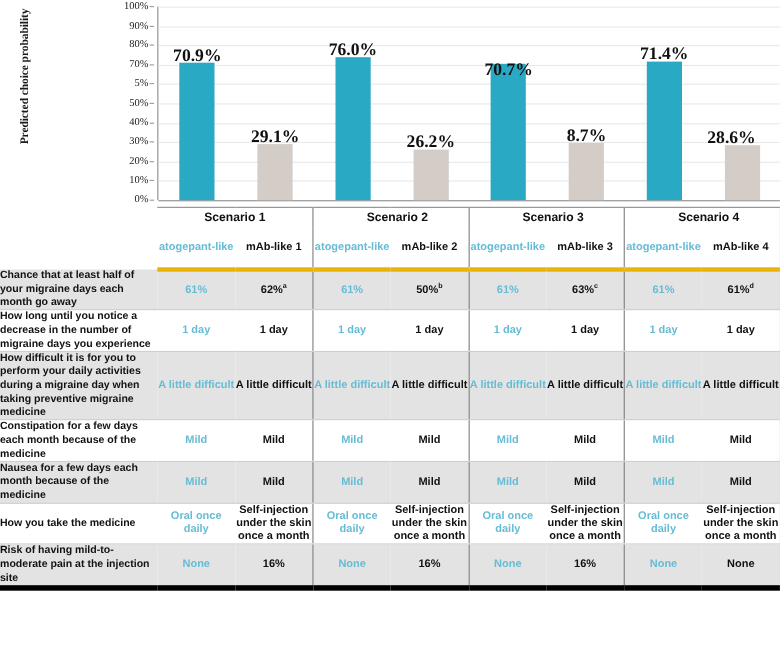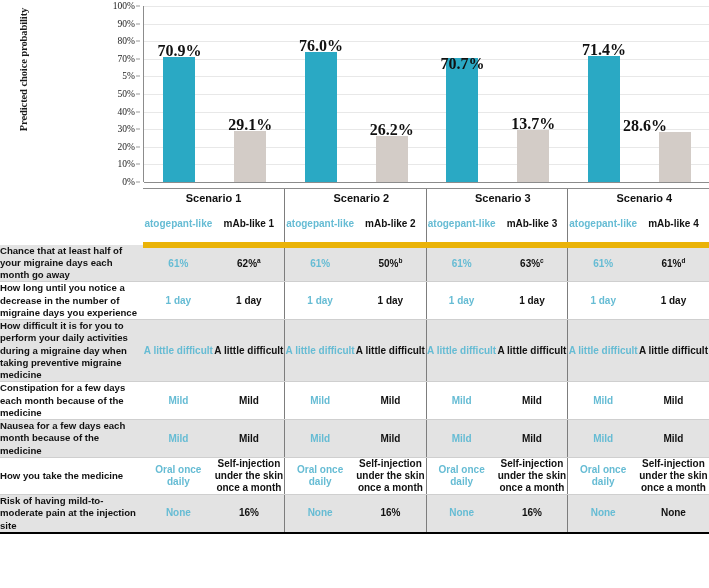--- a/index.html
+++ b/index.html
@@ -114,21 +114,21 @@
   .scenario-head.sep-l { border-left: 1.5px solid #7d7d7d; padding-left: 12px; }
   .scenario-head.plain { border-top: none; }
 
   .arm-head {
     text-align: center;
     font-size: 10px;
     font-weight: bold;
     line-height: 1.15;
     height: 38px;
     padding: 2px 3px 4px 3px;
-    border-bottom: 6px solid #eab308;
+    border-bottom: 4px solid #eab308;
   }
   .arm-head.teal { color: #66bcd4; }
   .arm-head.dark { color: #111; }
   .arm-head.sep-l { border-left: 1.5px solid #7d7d7d; }
 
   .rowlabel {
     font-size: 9.6px;
     line-height: 1.28;
     color: #111;
     font-weight: bold;
@@ -143,21 +143,21 @@
     padding: 4px 3px;
   }
   .cell.teal { color: #66bcd4; }
   .cell.dark { color: #111; }
   .cell.sep-l { border-left: 1.5px solid #7d7d7d; }
 
   tr.shaded .rowlabel, tr.shaded .cell { background: #e3e3e3; }
   tr.plainrow .rowlabel, tr.plainrow .cell { background: #ffffff; }
 
   tr.datarow td { border-bottom: 1px solid #cfcfcf; }
-  tr.datarow.last td { border-bottom: 2px solid #000000; }
+  tr.datarow.last td { border-bottom: 5px solid #000000; }
 
   
   td.edge-r { border-right: 1px solid #9a9a9a; }
   th.edge-r { border-right: 1px solid #9a9a9a; }
 
   sup { font-size: 6.5px; vertical-align: super; line-height: 0; }
 </style>
 </head>
 <body>
 
@@ -208,25 +208,25 @@
         <div class="bar-label" style="left: 35.375px; top: 36.216px;">70.9%</div>
         <div class="bar bar-tan" style="left: 90.125px; width: 32px; height: 51.216px;"></div>
         <div class="bar-label" style="left: 106.125px; top: 109.784px;">29.1%</div>
         <div class="bar bar-teal" style="left: 160.875px; width: 32px; height: 129.888px;"></div>
         <div class="bar-label" style="left: 176.875px; top: 31.112px;">76.0%</div>
         <div class="bar bar-tan" style="left: 231.625px; width: 32px; height: 46.112px;"></div>
         <div class="bar-label" style="left: 247.625px; top: 114.888px;">26.2%</div>
         <div class="bar bar-teal" style="left: 302.375px; width: 32px; height: 124.432px;"></div>
         <div class="bar-label" style="left: 318.375px; top: 49px;">70.7%</div>
         <div class="bar bar-tan" style="left: 373.125px; width: 32px; height: 51.568px;"></div>
-        <div class="bar-label" style="left: 389.125px; top: 109.432px;">13.7%</div>
+        <div class="bar-label" style="left: 389.125px; top: 109.432px;">8.7%</div>
         <div class="bar bar-teal" style="left: 443.875px; width: 32px; height: 125.664px;"></div>
         <div class="bar-label" style="left: 459.875px; top: 35.336px;">71.4%</div>
         <div class="bar bar-tan" style="left: 514.625px; width: 32px; height: 50.336px;"></div>
-        <div class="bar-label" style="left: 501px; top: 110.664px;">28.6%</div>
+        <div class="bar-label" style="left: 521px; top: 110.664px;">28.6%</div>
       </div>
   </div>
 
   <div class="tbl-wrap">
     <table class="matrix">
       <colgroup>
         <col class="col-label">
         <col class="col-data">
           <col class="col-data">
         <col class="col-data">

